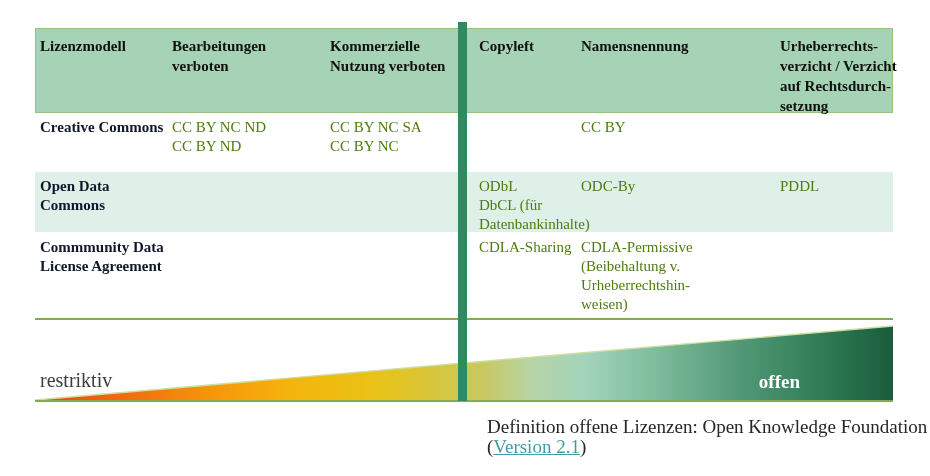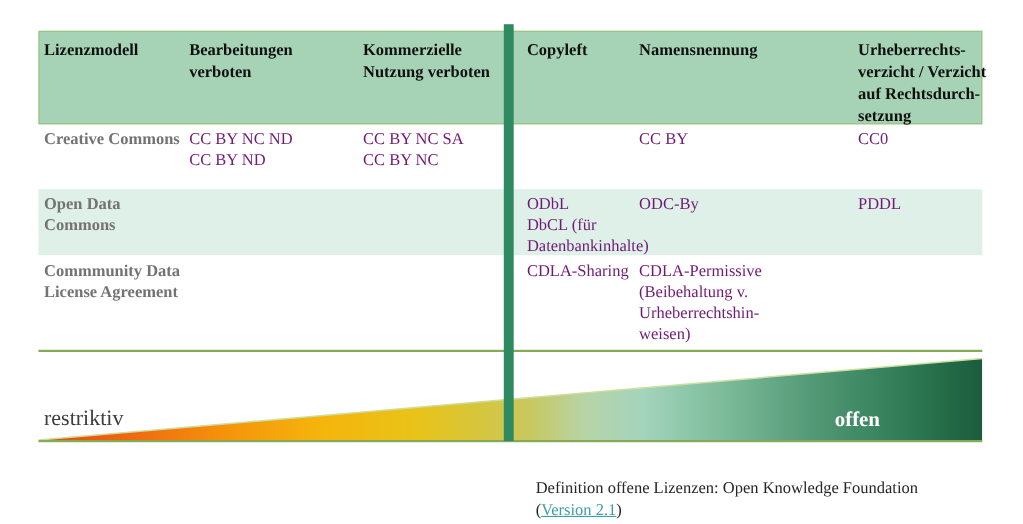--- a/index.html
+++ b/index.html
@@ -19,23 +19,23 @@
   .table-bottom-line{
     position:absolute;left:35px;top:318px;width:858px;height:2px;
     background:var(--table-line);
   }
   
   .hcell{
     position:absolute;top:36px;font-weight:bold;font-size:15px;line-height:20px;
     color:#101010;white-space:pre-line;
   }
   .cell{
-    position:absolute;font-size:15px;line-height:19px;color:#701a75;white-space:pre-line;
+    position:absolute;font-size:15px;line-height:19px;color:#4d7c0f;white-space:pre-line;
   }
-  .rlabel{font-weight:bold;color:#737373;}
+  .rlabel{font-weight:bold;color:#0f172a;}
   .c1{left:40px;width:140px}
   .c2{left:172px;width:140px}
   .c3{left:330px;width:126px}
   .c4{left:479px;width:136px}
   .c5{left:581px;width:142px}
   .c6{left:780px;width:128px}
   .r1{top:118px}
   .r2{top:177px}
   .r3{top:238px}
   
@@ -51,21 +51,21 @@
   }
   .restriktiv-label{
     position:absolute;left:40px;top:369px;font-size:20px;color:var(--label-gray);z-index:3;
   }
   .offen-label{
     position:absolute;left:660px;top:371px;width:140px;text-align:right;
     font-size:19px;font-weight:bold;color:#ffffff;z-index:3;
   }
   
   .footer{
-    position:absolute;left:487px;top:434px;font-size:15px;line-height:20px;color:#262626;
+    position:absolute;left:487px;top:417px;font-size:19px;line-height:20px;color:#262626;
   }
   .footer a{
     color:var(--link-color);text-decoration:underline;cursor:pointer;
   }
 </style>
 </head>
 <body>
 
 <div class="slide">
 
@@ -84,21 +84,20 @@
 setzung</div>
 
   <div class="row-alt-band"></div>
 
   <div class="cell rlabel c1 r1">Creative Commons</div>
   <div class="cell c2 r1">CC BY NC ND
 CC BY ND</div>
   <div class="cell c3 r1">CC BY NC SA
 CC BY NC</div>
   <div class="cell c5 r1">CC BY</div>
-  <div class="cell c6 r1">CC0</div>
 
   <div class="cell rlabel c1 r2">Open Data
 Commons</div>
   <div class="cell c4 r2">ODbL
 DbCL (für
 Datenbankinhalte)</div>
   <div class="cell c5 r2">ODC-By</div>
   <div class="cell rlabel c1 r3">Commmunity Data
 License Agreement</div>
 

